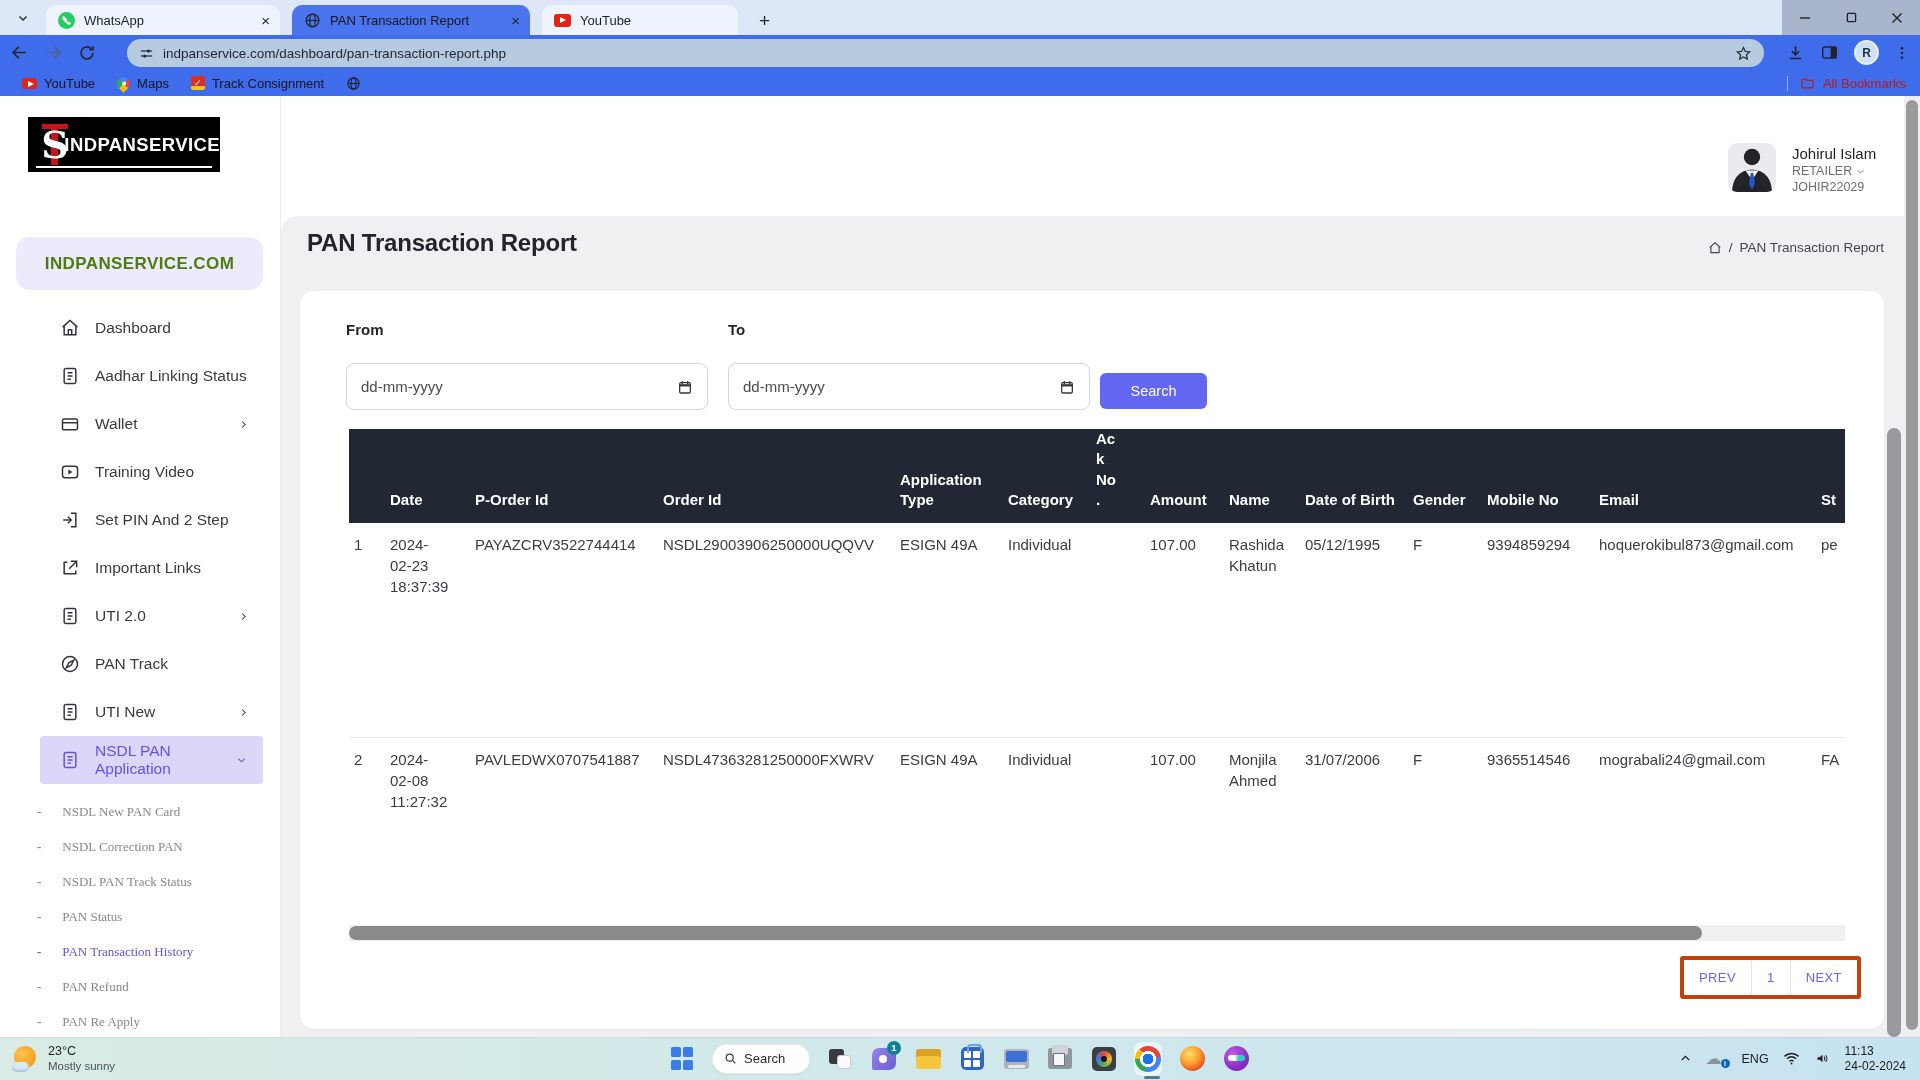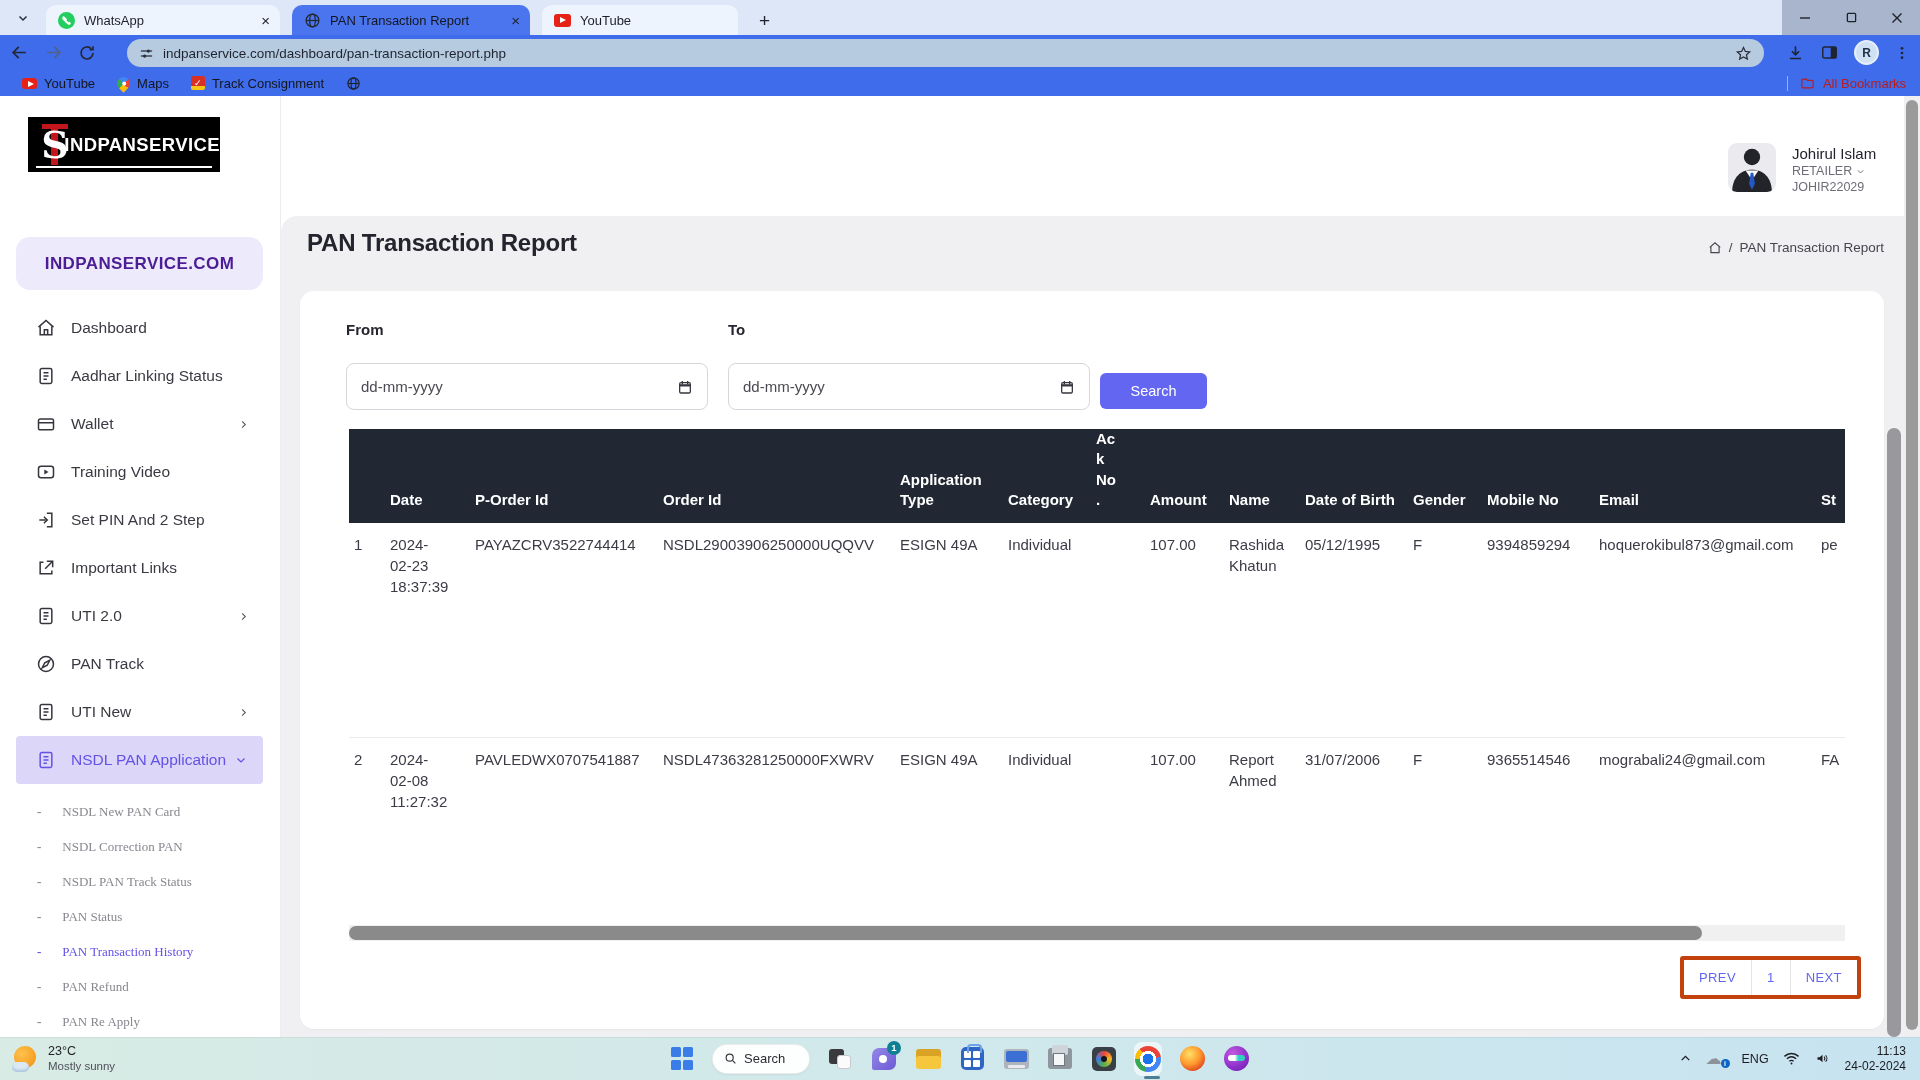--- a/index.html
+++ b/index.html
@@ -43,22 +43,22 @@
   .contentbg{position:absolute;left:281px;top:216px;width:1623px;height:821px;background:#f0f0f2;border-top-left-radius:16px;}
 
   
   .logo{position:absolute;left:28px;top:117px;width:192px;height:55px;background:#000;display:flex;align-items:center;padding-left:12px;}
   .logo-s{position:relative;width:30px;height:46px;}
   .logo-s .bar{position:absolute;left:11px;top:3px;width:7px;height:40px;background:#c3161c;}
   .logo-s .top{position:absolute;left:2px;top:2px;width:26px;height:5px;background:#c3161c;}
   .logo-s .sch{position:absolute;left:0;top:1px;width:30px;text-align:center;font-family:"DejaVu Serif","Liberation Serif",serif;font-weight:bold;font-size:38px;line-height:44px;color:#fff;}
   .logo-text{color:#fff;font-weight:bold;font-size:18.5px;letter-spacing:.4px;margin-left:5px;}
   .logo-rule{position:absolute;left:8px;right:8px;bottom:4px;height:2px;background:#fff;}
-  .sitebadge{position:absolute;left:16px;top:237px;width:247px;height:53px;background:#eceafb;border-radius:14px;display:flex;align-items:center;justify-content:center;color:#4c1d95;font-weight:bold;font-size:17px;letter-spacing:.4px;}
-  .nav{position:absolute;left:0;top:304px;width:281px;}
+  .sitebadge{position:absolute;left:16px;top:237px;width:247px;height:53px;background:#eceafb;border-radius:14px;display:flex;align-items:center;justify-content:center;color:#4d7c0f;font-weight:bold;font-size:17px;letter-spacing:.4px;}
+  .nav{position:absolute;left:0;top:304px;width:281px;padding-left:24px;}
   .nav-item{height:48px;display:flex;align-items:center;padding-left:36px;color:#3a3b42;font-size:15.5px;font-weight:500;}
   .nav-item .nicon{width:20px;height:20px;margin-right:15px;color:#34353d;flex:0 0 auto;}
   .nav-item .chev{margin-left:auto;margin-right:32px;color:#5a5b63;}
   .nav-item.active{margin:0 18px 0 16px;padding-left:20px;border-radius:4px;background:#dcd6f9;color:#6452e6;}
   .nav-item.active .nicon{color:#6452e6;}
   .nav-item.active .chev{margin-right:16px;color:#6452e6;}
   .subnav{position:absolute;left:0;top:794px;width:281px;}
   .sub-item{height:35px;display:flex;align-items:center;padding-left:37px;color:#87878f;font-size:13px;font-family:Liberation Serif, serif;}
   .sub-item::before{content:"-";font-weight:bold;margin-right:21px;}
   .sub-item.active{color:#6452e6;font-weight:500;}
@@ -139,21 +139,21 @@
   .chrome-wrap{width:36px;height:34px;border-radius:8px;background:rgba(255,255,255,.62);display:flex;align-items:center;justify-content:center;position:relative;}
   .chromeico{width:26px;height:26px;border-radius:50%;background:radial-gradient(circle,#1a73e8 0 5.5px,#fff 5.5px 8px,transparent 8px),conic-gradient(from -40deg,#ea4335 0 120deg,#4285f4 120deg 235deg,#34a853 235deg 310deg,#fbbc05 310deg 360deg);}
   .chrome-wrap::after{content:"";position:absolute;left:10px;bottom:-3px;width:16px;height:3px;border-radius:2px;background:#4d7f93;}
   .firefox{width:25px;height:25px;border-radius:50%;background:radial-gradient(circle at 38% 32%,#ffe066,#ff9a2e 45%,#e0491f 78%,#b5301a);}
   .purpleapp{width:25px;height:25px;border-radius:50%;background:radial-gradient(circle at 35% 30%,#c35ae0,#8b2fc9 60%,#6c1fa6);position:relative;}
   .purpleapp::after{content:"";position:absolute;left:4px;top:9px;width:17px;height:6px;border-radius:3px;background:linear-gradient(90deg,#fff 0 40%,#30d0c0 60% 100%);}
   .tray{position:absolute;right:14px;top:1037px;height:43px;display:flex;align-items:center;gap:14px;color:#1c1c22;}
   .cloudico{position:relative;font-size:16px;color:#8d9299;width:22px;}
   .cloudico .info{position:absolute;right:-2px;bottom:0;width:9px;height:9px;border-radius:50%;background:#0b64c0;color:#fff;font-size:7px;line-height:9px;text-align:center;font-weight:bold;}
   .lang{font-size:12.5px;font-weight:500;}
-  .clock{text-align:right;font-size:12px;line-height:15px;color:#1b1b20;}
+  .clock{font-size:12px;line-height:15px;color:#1b1b20;}
 </style>
 </head>
 <body>
 
 <div class="screen">
 
   <div class="tabstrip">
     <div class="tabsearch">
       <svg width="12" height="12" viewBox="0 0 24 24" fill="none" stroke="currentColor" stroke-width="3">
           <path d="M5 9l7 7 7-7"></path>
@@ -494,21 +494,21 @@
           </tr>
           <tr class="r2">
             <td>2</td>
             <td><span class="w60">2024-02-08 11:27:32</span></td>
             <td>PAVLEDWX0707541887</td>
             <td>NSDL47363281250000FXWRV</td>
             <td>ESIGN 49A</td>
             <td>Individual</td>
             <td></td>
             <td>107.00</td>
-            <td>Report Ahmed</td>
+            <td>Monjila Ahmed</td>
             <td>31/07/2006</td>
             <td>F</td>
             <td>9365514546</td>
             <td>mograbali24@gmail.com</td>
             <td>FA</td>
           </tr>
         </tbody>
       </table>
     </div>
 

